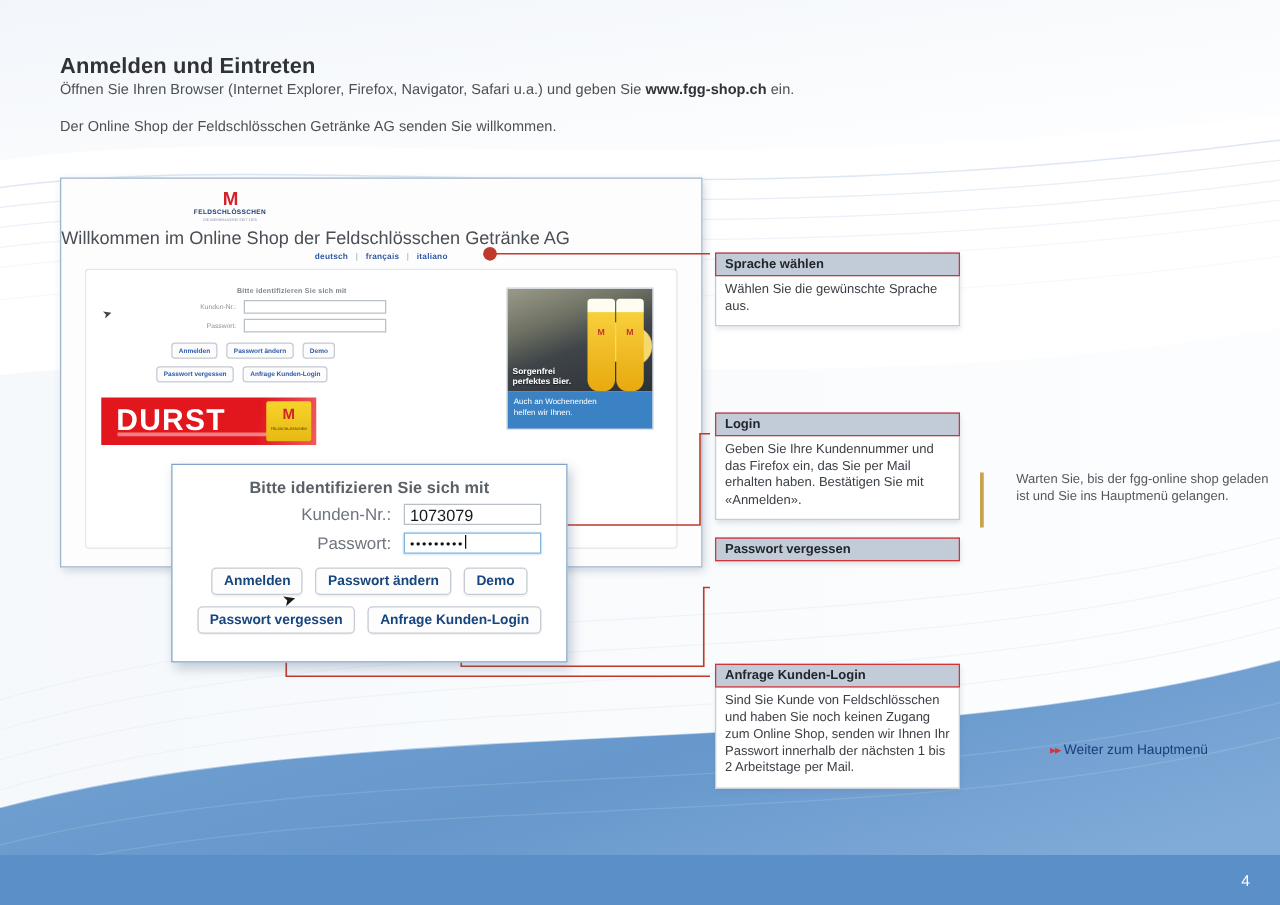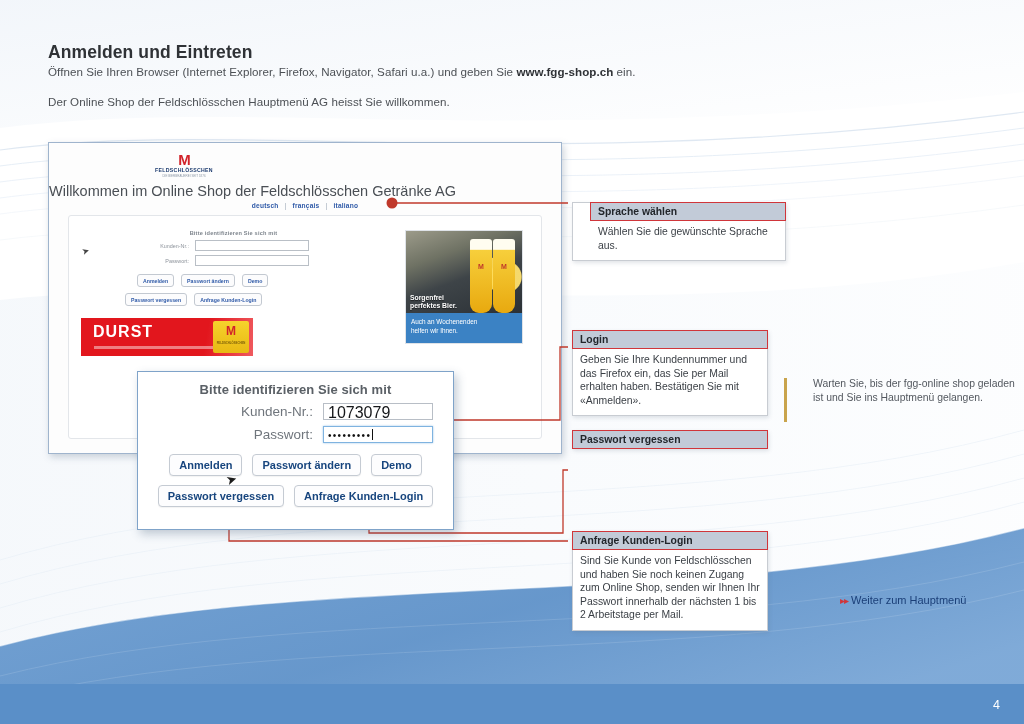--- a/index.html
+++ b/index.html
@@ -102,21 +102,21 @@
     font-size:9px; color:#444; transform:rotate(-18deg);
   }
 
   .durst {
     position:absolute; left:12px; top:102px; width:172px; height:38px;
     background:linear-gradient(100deg,#e2161d 0%,#e2161d 72%,#ef5a5f 100%);
     overflow:hidden;
   }
   .durst-word {
     position:absolute; left:12px; top:5px;
-    font-size:16px; font-weight:bold; color:#fff; letter-spacing:1px;
+    font-size:24px; font-weight:bold; color:#fff; letter-spacing:1px;
     font-family:"Liberation Sans", sans-serif;
   }
   .durst-sub {
     position:absolute; left:13px; top:28px; width:120px; height:3px;
     background:rgba(255,255,255,.45);
   }
   .durst-badge {
     position:absolute; right:4px; top:3px; width:36px; height:32px;
     background:linear-gradient(180deg,#f6d32c,#e8b913);
     border-radius:2px; text-align:center;
@@ -168,21 +168,21 @@
     text-align:center; font-size:13px; font-weight:bold; color:#5a6066;
     margin-top:10px; letter-spacing:.1px;
   }
   .zc-row { display:flex; align-items:center; margin-top:6px; }
   .zc-lab {
     width:175px; text-align:right; padding-right:10px;
     font-size:13.5px; color:#6f757c;
   }
   .zc-inp {
     width:110px; height:17px; border:1px solid #b8bec6; background:#fff;
-    font-size:16px; color:#15171a; padding:0 4px; line-height:17px;
+    font-size:13px; color:#15171a; padding:0 4px; line-height:17px;
     box-sizing:border-box;
   }
   .zc-inp.focus { border:1px solid #7fb3e0; box-shadow:0 0 2px #9fc8ea; }
   .zc-pass {
     letter-spacing:1.3px; font-size:10px; color:#111; position:relative;
   }
   .caret {
     display:inline-block; width:1px; height:11px; background:#111;
     vertical-align:-1px; margin-left:1px;
   }
@@ -295,21 +295,21 @@
       <g opacity="0.12" stroke="#ffffff" fill="none" stroke-width="1">
         <path d="M0,676 C300,600 700,646 1024,562"></path>
         <path d="M0,700 C300,626 700,672 1024,590"></path>
       </g>
       <rect x="0" y="684" width="1024" height="40" fill="#5a8fc8"></rect>
     </svg>
   </div>
 
   <div class="doc-title">Anmelden und Eintreten</div>
   <div class="doc-sub"><span>Öffnen Sie Ihren Browser (Internet Explorer, Firefox, Navigator, Safari u.a.) und geben Sie </span><b>www.fgg-shop.ch</b><span> ein.</span></div>
-  <div class="doc-sub2">Der Online Shop der Feldschlösschen Hauptmenü AG heisst Sie willkommen.</div>
+  <div class="doc-sub2">Der Online Shop der Feldschlösschen Getränke AG senden Sie willkommen.</div>
 
   <div class="shot">
 
     <div class="shot-logo">
       <div class="logo-mark">M</div>
       <div class="logo-word">FELDSCHLÖSSCHEN</div>
       <div class="logo-tag">DIE BIERBRAUEREI SEIT 1876</div>
     </div>
 
     <div class="shot-welcome">Willkommen im Online Shop der Feldschlösschen Getränke AG</div>
@@ -413,21 +413,21 @@
     </div>
 
     <div class="zc-btnrow r2">
       <div class="zc-btn">Passwort vergessen</div>
       <div class="zc-btn">Anfrage Kunden-Login</div>
     </div>
 
     <div class="zc-cursor">➤</div>
   </div>
 
-  <div class="callout" style="left:572px; top:202px;padding-left:18px;">
+  <div class="callout" style="left:572px; top:202px;">
     <div class="hd">Sprache wählen</div>
     <div class="bd">Wählen Sie die gewünschte Sprache aus.</div>
   </div>
 
   <div class="callout" style="left:572px; top:330px;">
     <div class="hd">Login</div>
     <div class="bd">Geben Sie Ihre Kundennummer und das Firefox ein, das Sie per Mail erhalten haben. Bestätigen Sie mit «Anmelden».</div>
   </div>
 
   <div class="callout" style="left:572px; top:430px;">

